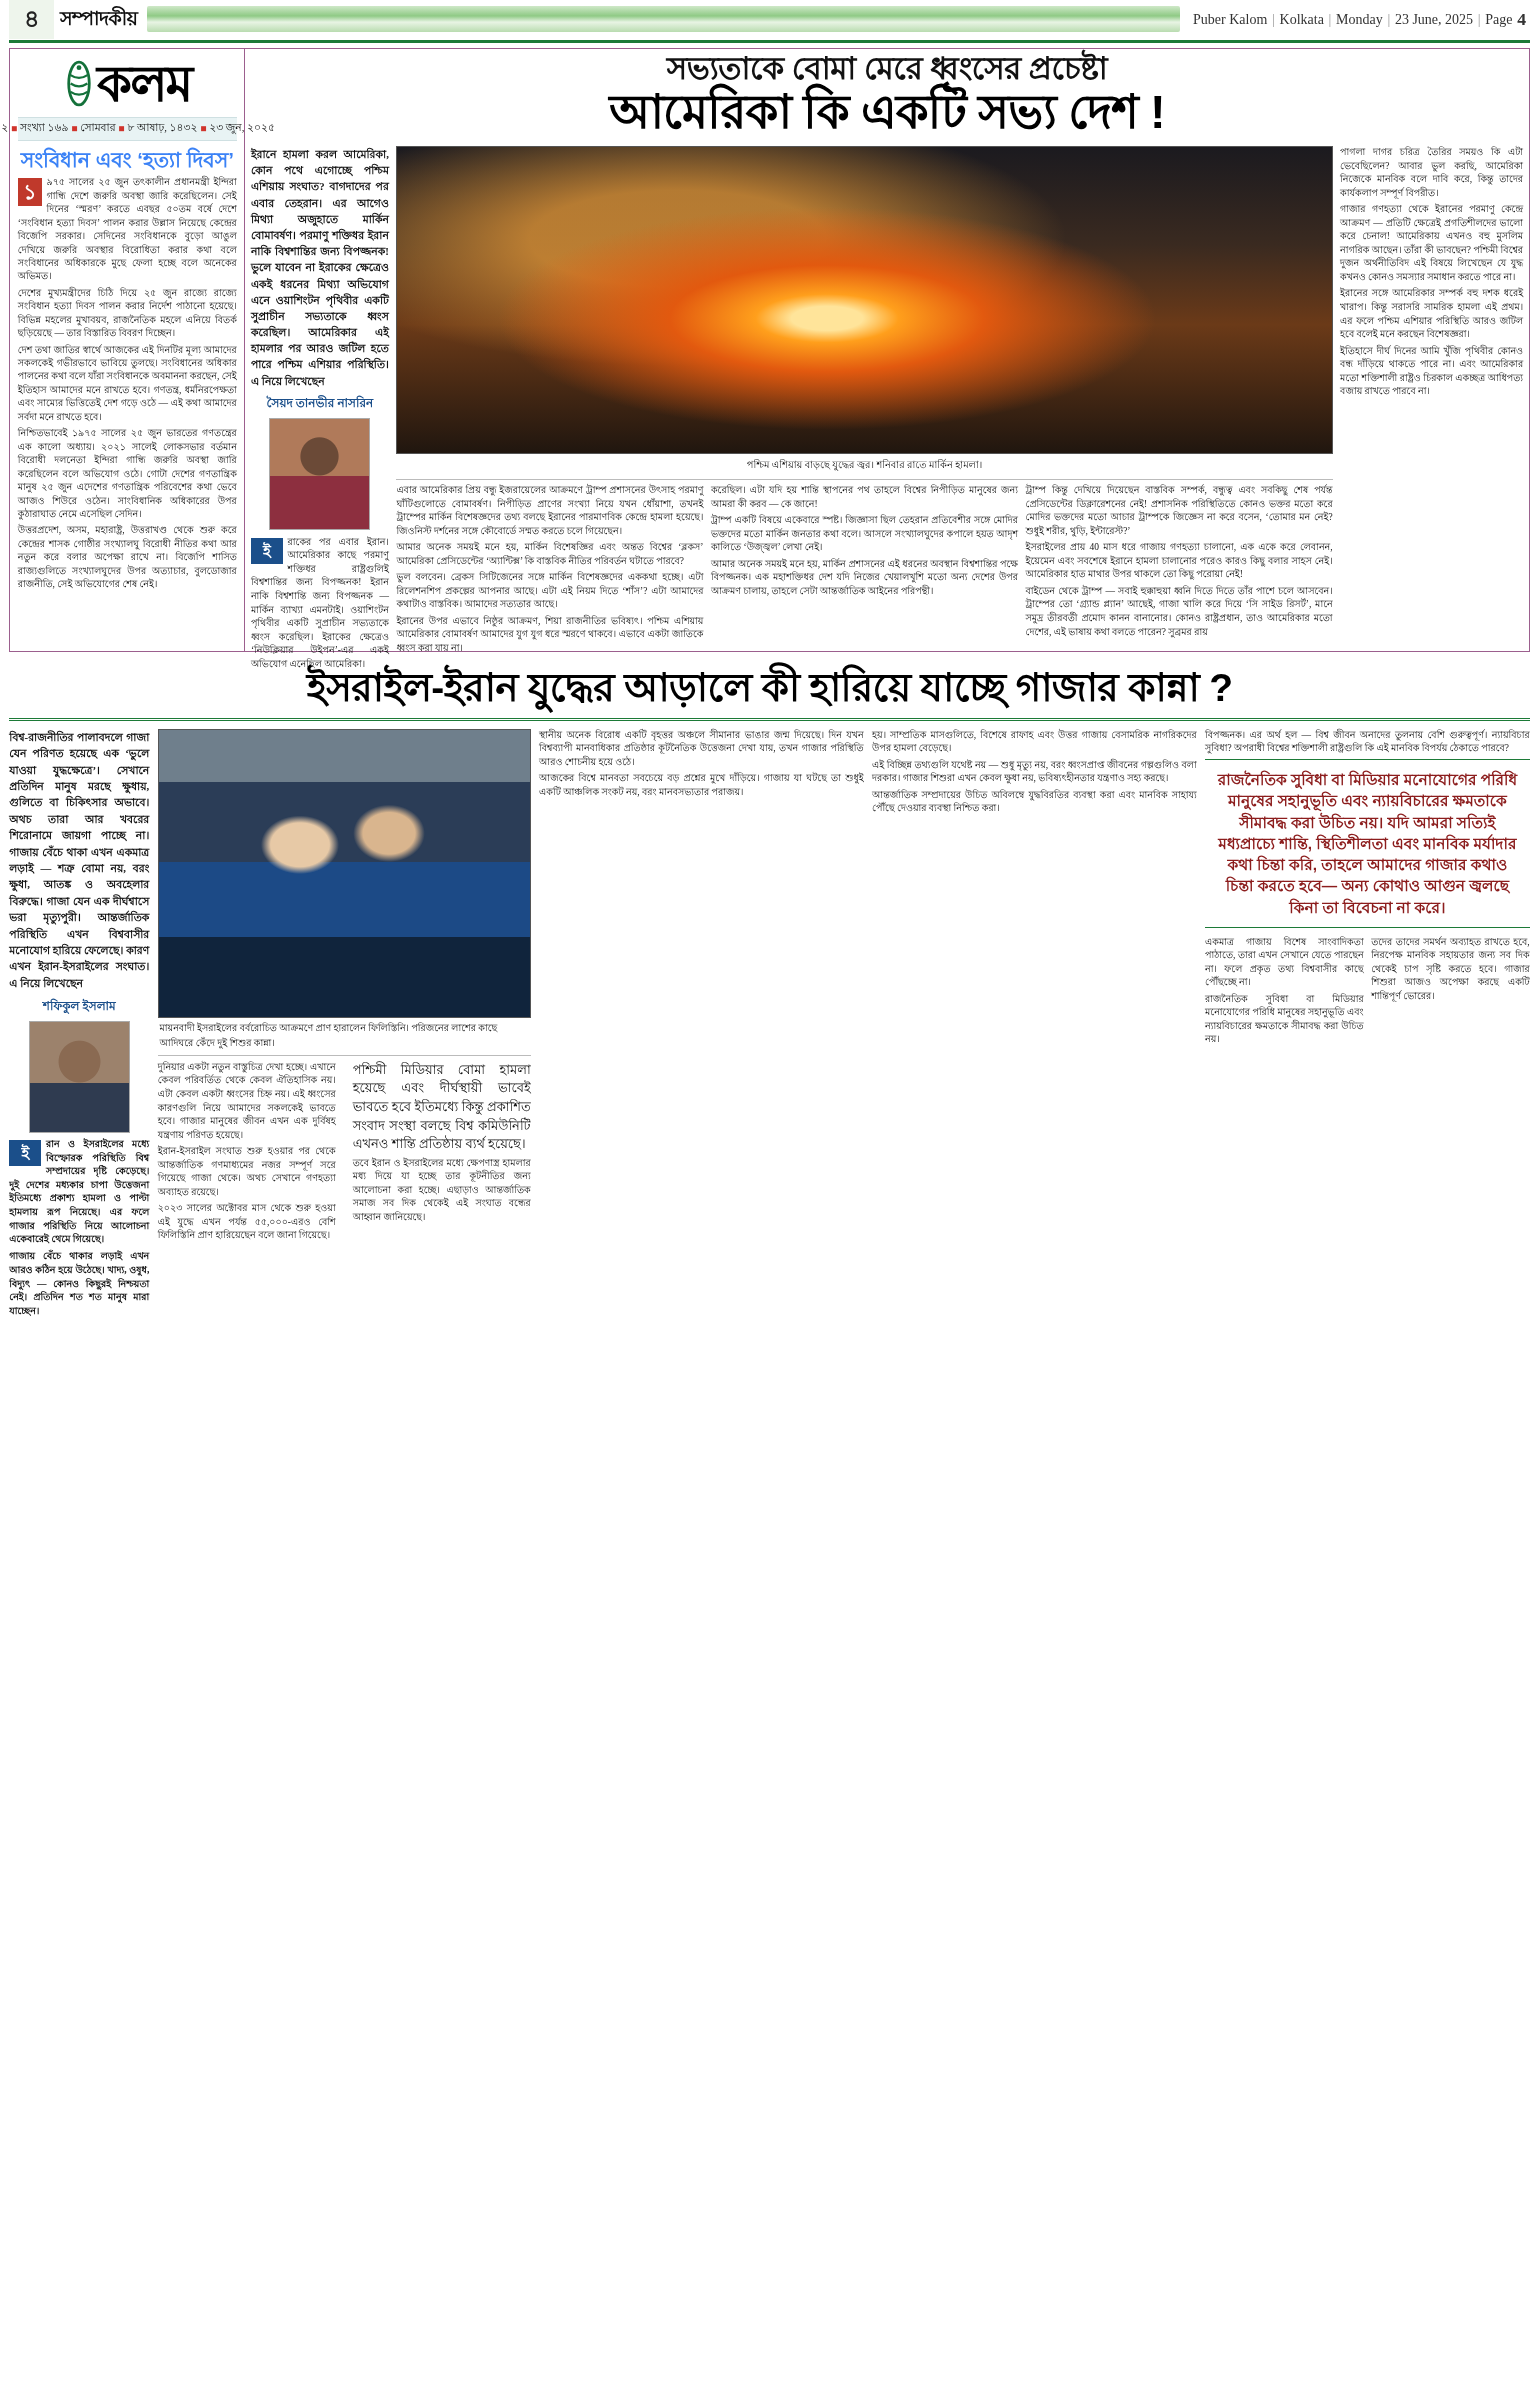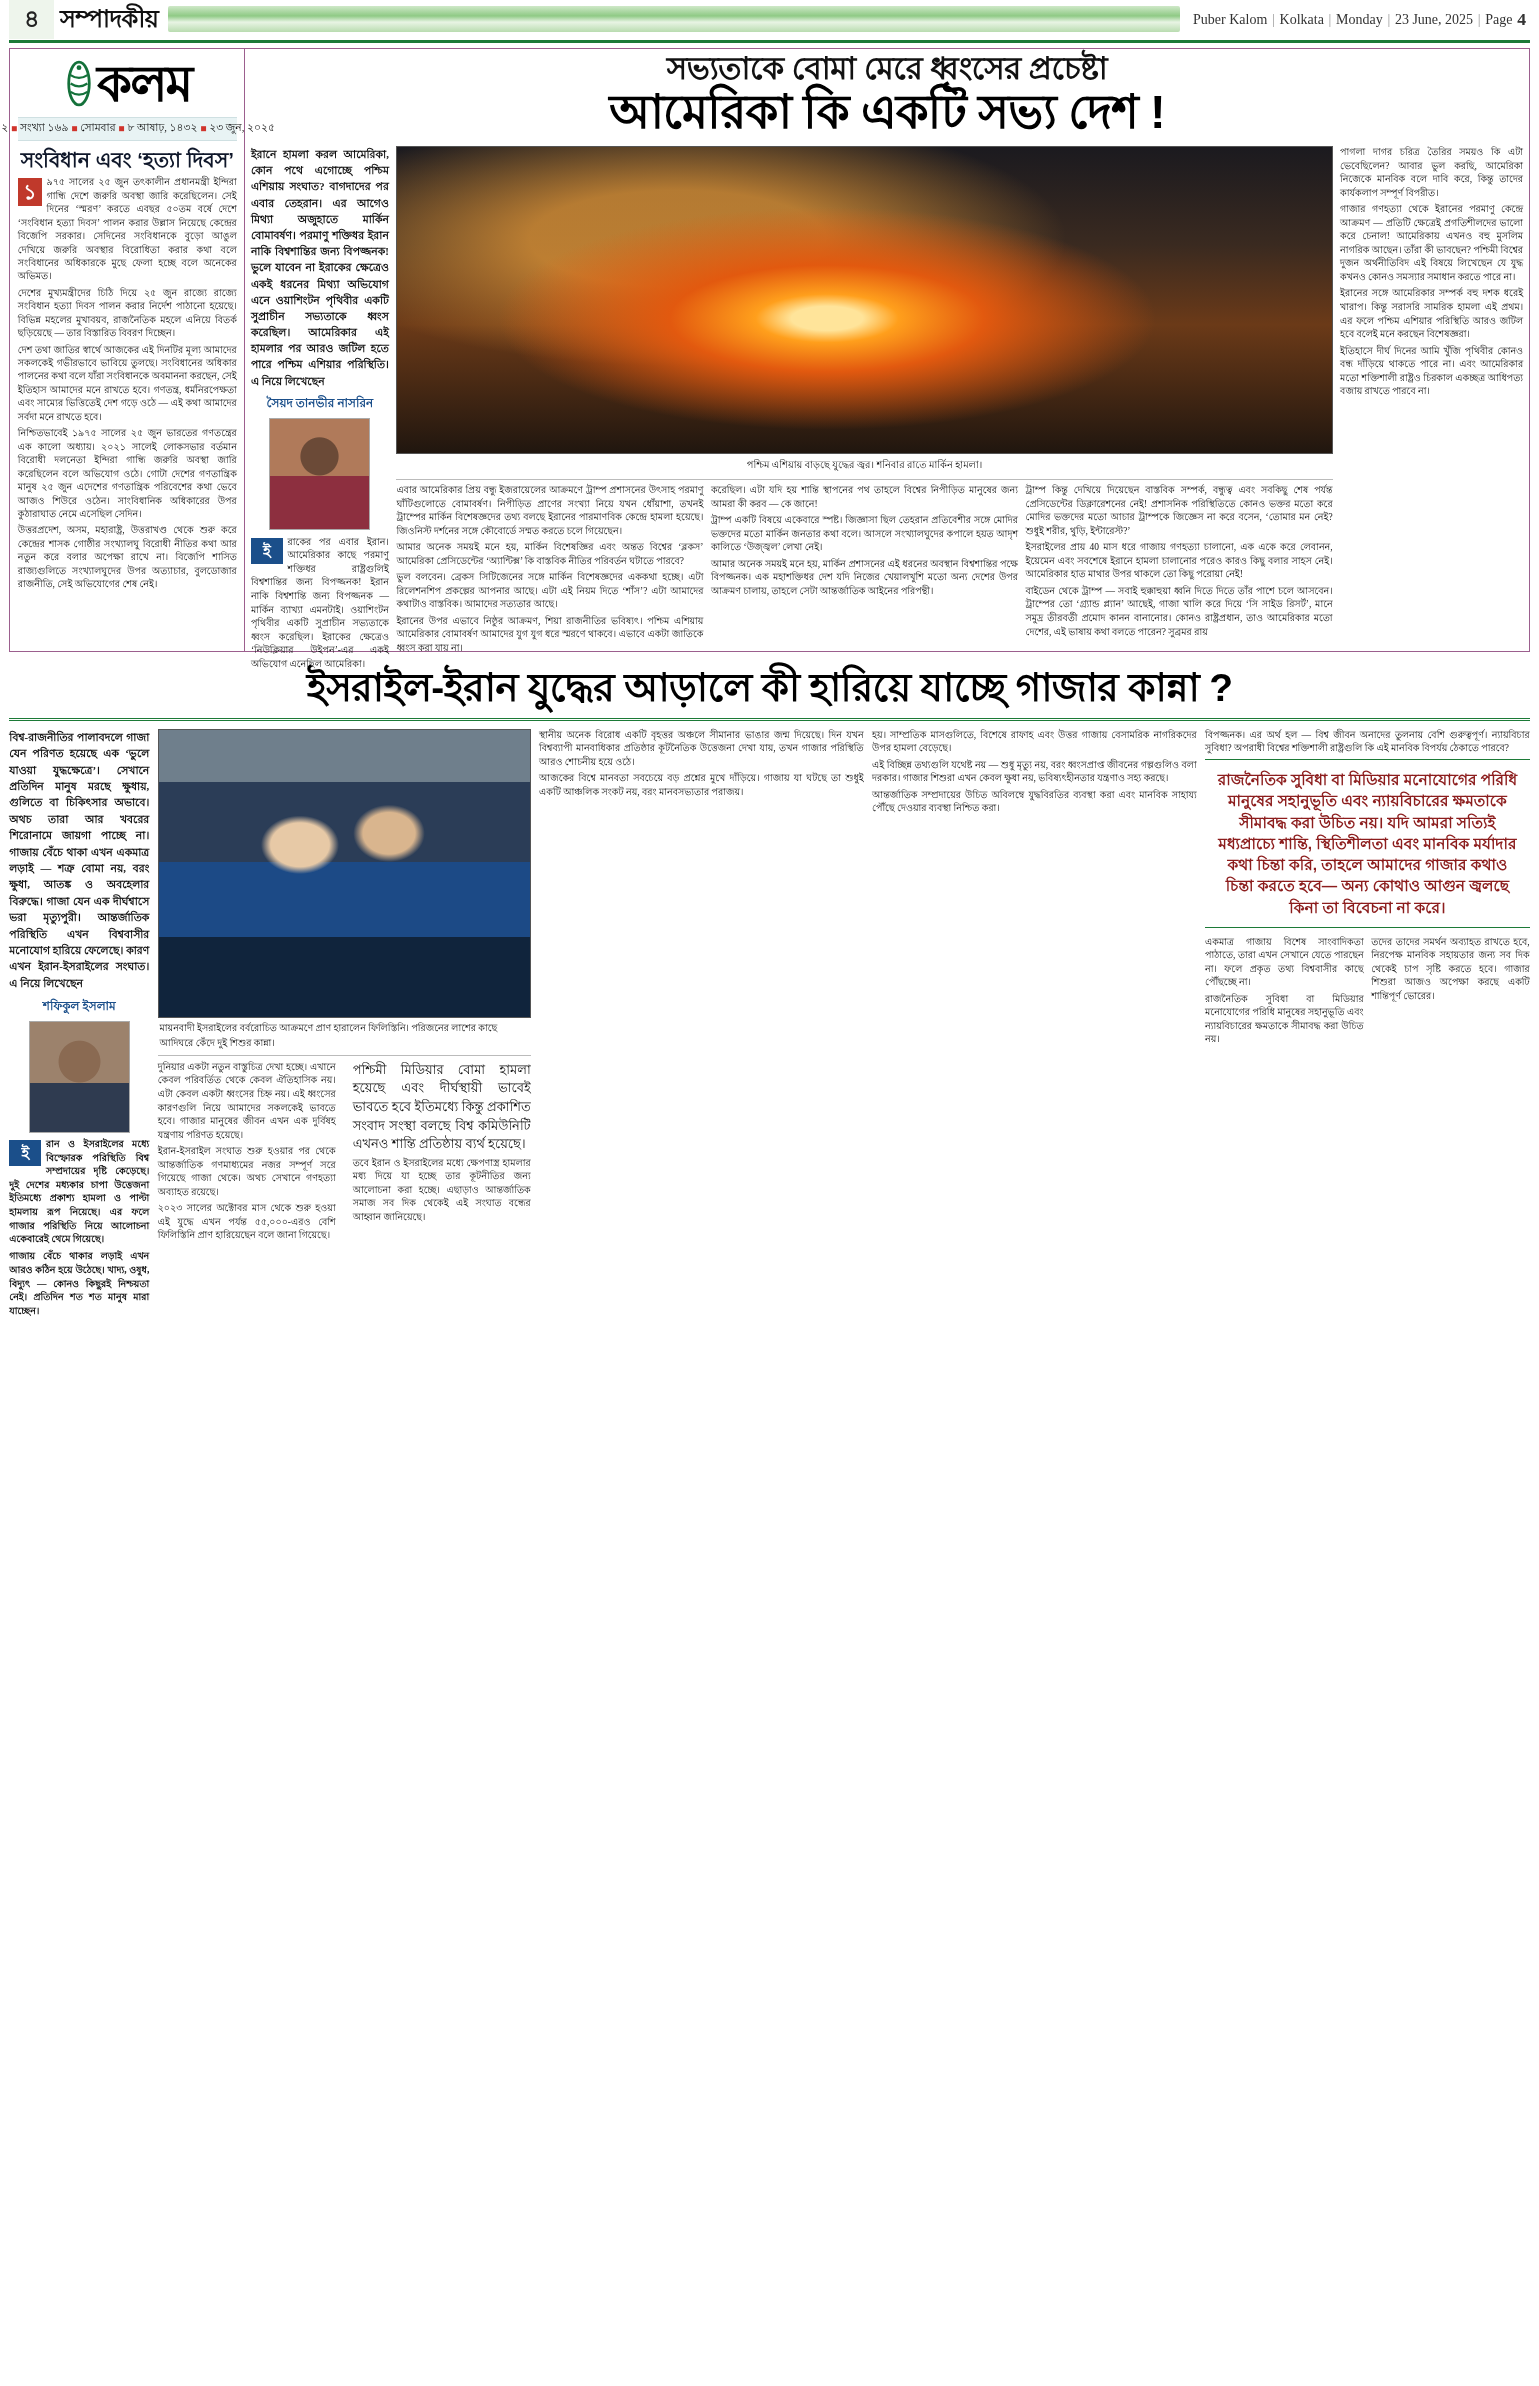--- a/index.html
+++ b/index.html
@@ -18,21 +18,21 @@
     height: 39px; margin: 0 0 0 0;
   }
   .topbar .pageno-box {
     width: 45px; background: #eef5ec;
     display: flex; align-items: center; justify-content: center;
     font-size: 24px; font-weight: 700; color: #222;
   }
   .topbar .section-name {
     padding: 0 9.3px 0 5.6px;
     display: flex; align-items: center;
-    font-size: 24px; font-weight: 800; letter-spacing: -0.5px;
+    font-size: 19px; font-weight: 800; letter-spacing: -0.5px;
     color: #111; white-space: nowrap;
     font-family: "Liberation Sans", sans-serif;
   }
   .topbar .green-ribbon {
     flex: 1; margin: 5.6px 0 7.5px 0;
     background: linear-gradient(180deg,#cfe8c8 0%, #8fca85 38%, #e8f4e4 62%, #b9dcb0 100%);
     border-radius: 1.9px;
   }
   .topbar .pubinfo {
     display: flex; align-items: center; gap: 4.7px;
@@ -75,21 +75,21 @@
   .dateline {
     background: #e8f3f4; border-top: 0.9px solid #cfe0e2; border-bottom: 0.9px solid #cfe0e2;
     margin-top: 3.7px; padding: 1.9px 1.9px;
     font-size: 10.7px; text-align: center; white-space: nowrap;
     display: flex; align-items: center; justify-content: center; gap: 2.8px;
   }
   .dateline .dot { color: #d0342c; font-size: 10.3px; }
 
   .mast-headline {
     text-align: center; font-size: 20.5px; font-weight: 700;
-    color: #0f172a; margin: 6.5px 0 4.7px 0; line-height: 1.15;
+    color: #3b82f6; margin: 6.5px 0 4.7px 0; line-height: 1.15;
     font-family: "Liberation Sans", sans-serif;
   }
   .dropcap-para { font-size: 9.5px; line-height: 1.42; text-align: justify; }
   .dropcap {
     float: left; width: 24px; height: 28px; margin: 1.9px 4.7px 0 0;
     background: #c0392b; color: #fff; font-size: 20.5px; font-weight: 700;
     display: flex; align-items: center; justify-content: center;
     font-family: "Liberation Sans", sans-serif;
   }
   .mast-body p { font-size: 9.5px; line-height: 1.42; text-align: justify; margin-bottom: 2.8px; }

